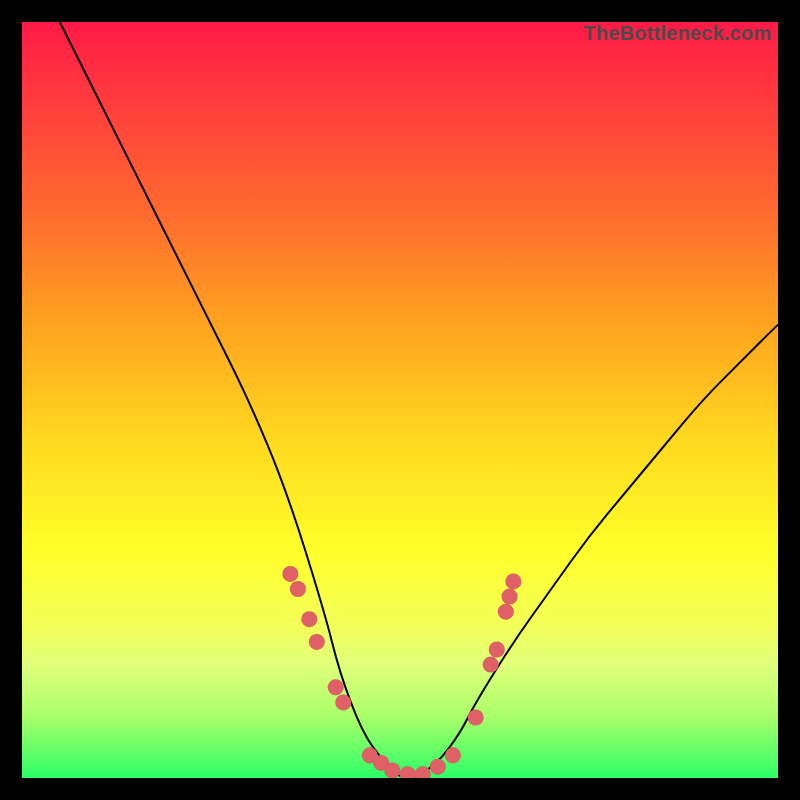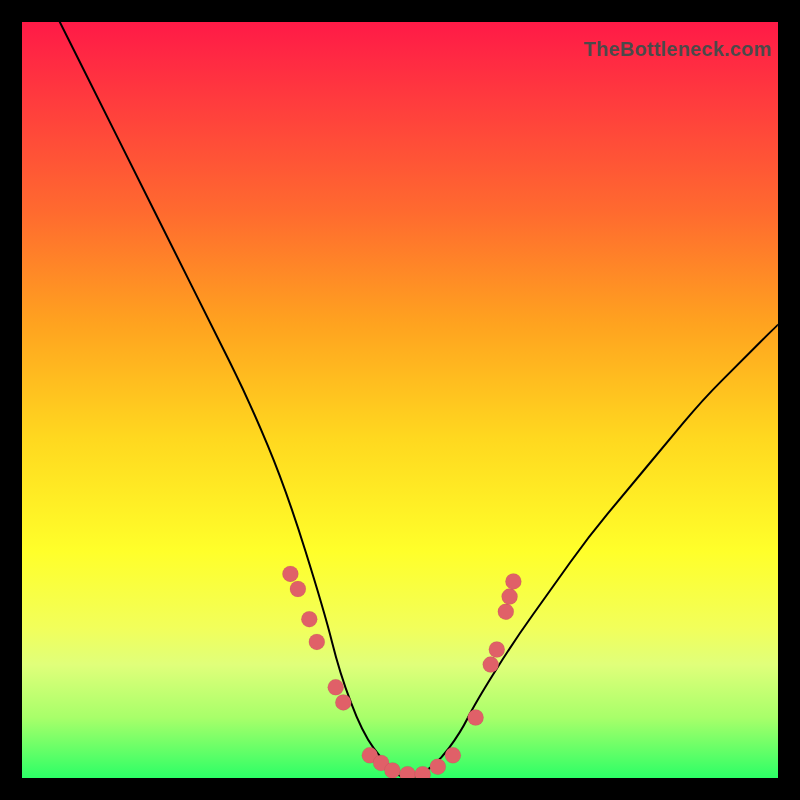--- a/index.html
+++ b/index.html
@@ -23,21 +23,21 @@
       #ffa31f 40%,
       #ffd81f 55%,
       #ffff2a 70%,
       #f2ff5a 80%,
       #e0ff7a 85%,
       #a8ff6a 92%,
       #2cff66 100%);
   }
   .watermark {
     position: absolute;
-    top: 16px;
+    top: 0;
     right: 6px;
     font-family: Arial, Helvetica, sans-serif;
     font-size: 20px;
     font-weight: 600;
     color: #4a4a4a;
     letter-spacing: 0.2px;
     margin-left: 35px;
   }
   svg.curve {
     position: absolute;

